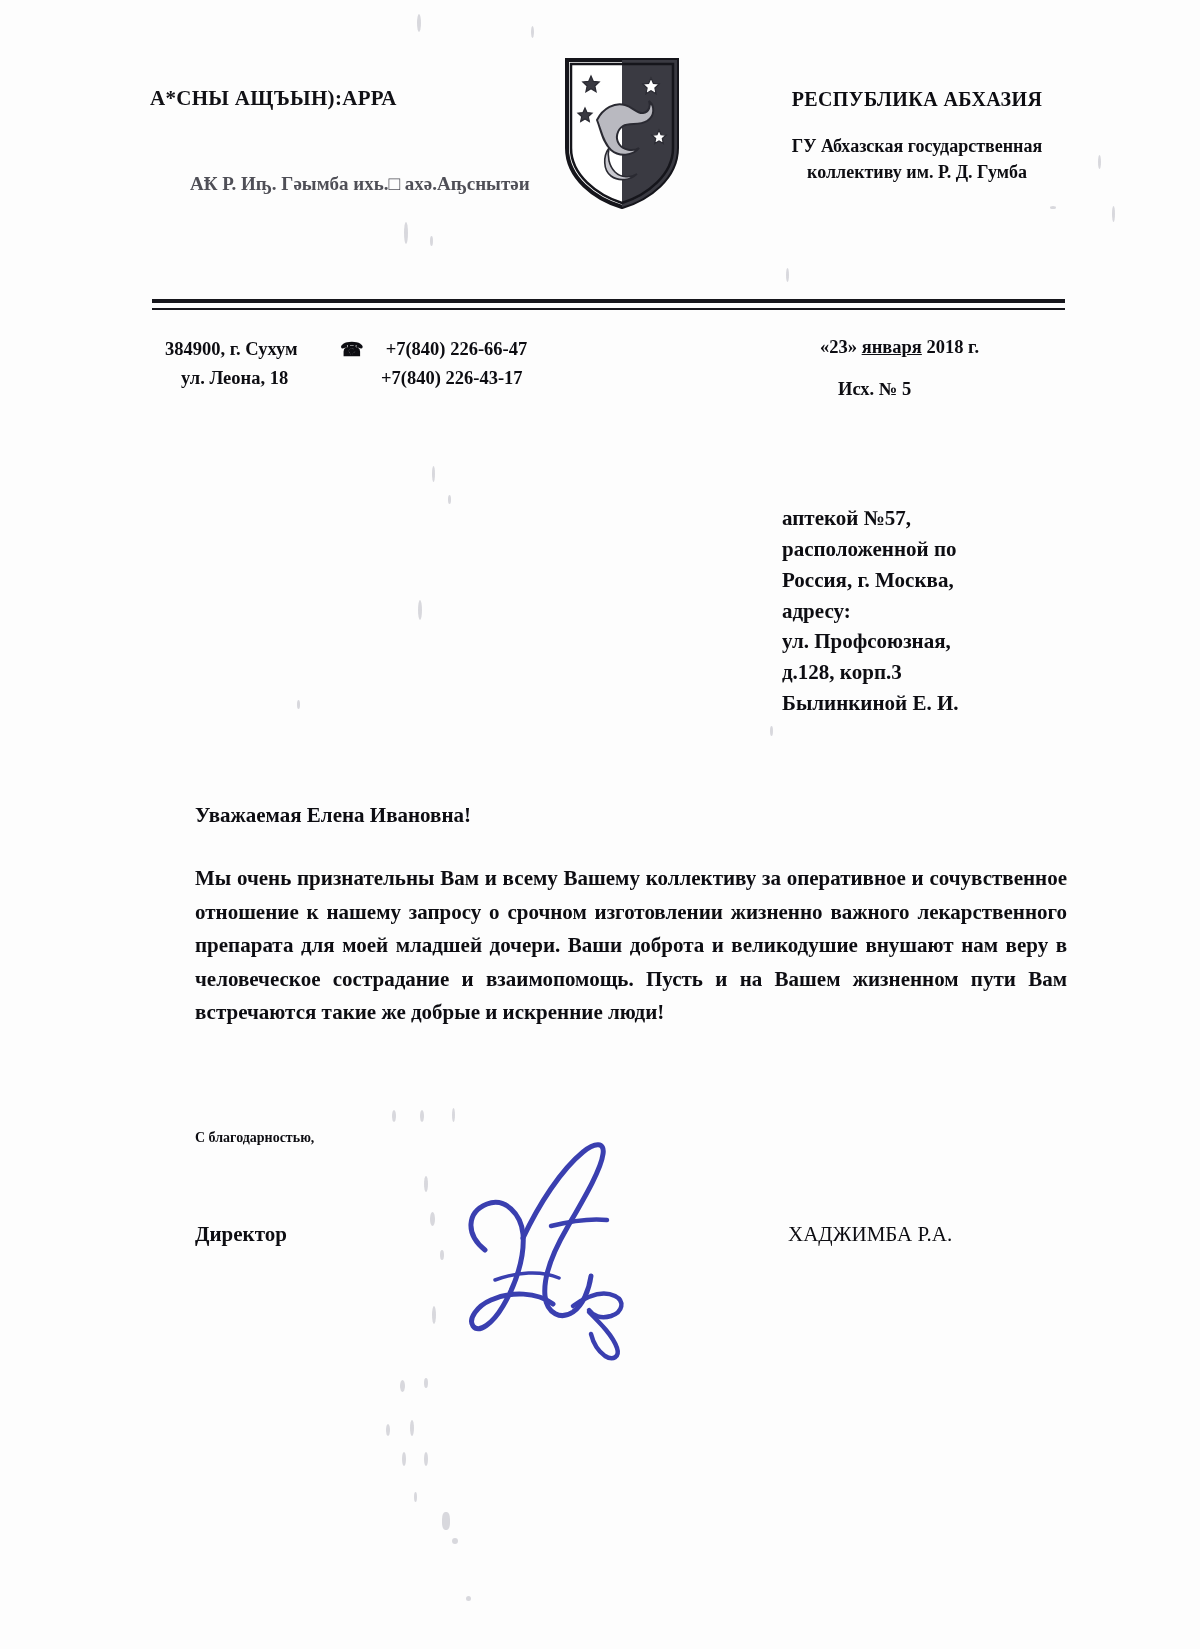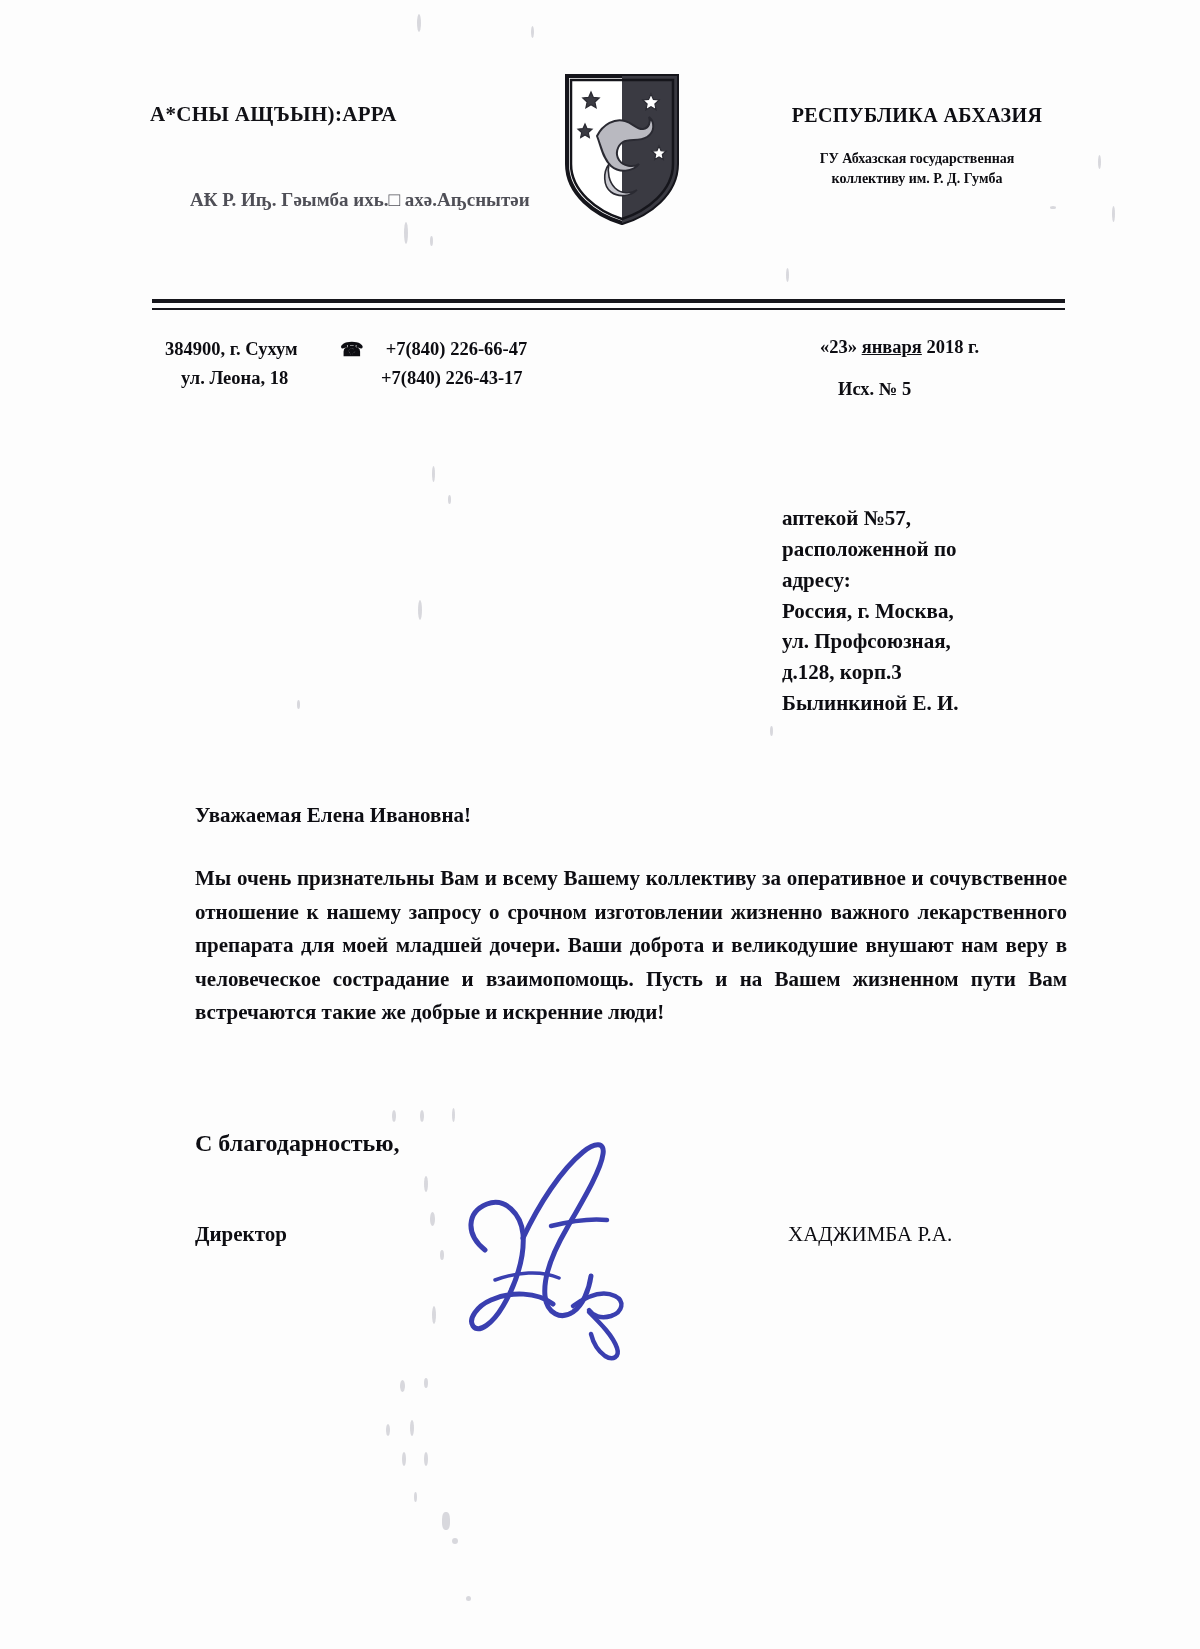--- a/index.html
+++ b/index.html
@@ -18,21 +18,21 @@
 
   .page {
     position: absolute;
     inset: 0;
     background: #fdfdfd;
   }
 
   
   .header {
     position: absolute;
-    top: 72px;
+    top: 56px;
     left: 0;
     width: 1016px;
     height: 190px;
   }
   .header-left {
     position: absolute;
     left: 150px;
     top: 30px;
     width: 380px;
     text-align: left;
@@ -71,21 +71,21 @@
     width: 350px;
     text-align: center;
   }
   .ru-title {
     font-size: 20px;
     font-weight: bold;
     letter-spacing: 0.4px;
   }
   .ru-sub {
     margin-top: 22px;
-    font-size: 14px;
+    font-size: 18px;
     font-weight: bold;
     line-height: 1.45;
   }
 
   
   .rule-thick {
     position: absolute;
     left: 152px;
     top: 299px;
     width: 913px;
@@ -163,21 +163,21 @@
     font-size: 21px;
     font-weight: bold;
     line-height: 1.60;
     text-align: justify;
     text-justify: inter-word;
   }
   .closing {
     position: absolute;
     left: 195px;
     top: 1130px;
-    font-size: 24px;
+    font-size: 14px;
     font-weight: bold;
   }
   .sig-title {
     position: absolute;
     left: 195px;
     top: 1222px;
     font-size: 21px;
     font-weight: bold;
   }
   .sig-name {
@@ -295,22 +295,22 @@
   <div class="doc-meta">
     <span>«23»</span>
     <span class="month">января</span>
     <span>2018 г.</span>
     <span class="outnum">Исх.  № 5</span>
   </div>
 
   <div class="addressee">
     <div>аптекой №57,</div>
     <div>расположенной по</div>
+    <div>Россия, г. Москва,</div>
     <div>адресу:</div>
-    <div>Россия, г. Москва,</div>
     <div>ул. Профсоюзная,</div>
     <div>д.128, корп.3</div>
     <div>Былинкиной Е. И.</div>
   </div>
 
   <div class="salutation">Уважаемая Елена Ивановна!</div>
   <div class="body-text">Мы очень признательны Вам и всему Вашему коллективу за оперативное и сочувственное отношение к нашему запросу о срочном изготовлении жизненно важного лекарственного препарата для моей младшей дочери. Ваши доброта и великодушие внушают нам веру в человеческое сострадание и взаимопомощь. Пусть и на Вашем жизненном пути Вам встречаются такие же добрые и искренние люди!</div>
   <div class="closing">С благодарностью,</div>
   <div class="sig-title">Директор</div>
   <div class="sig-name">ХАДЖИМБА Р.А.</div>

